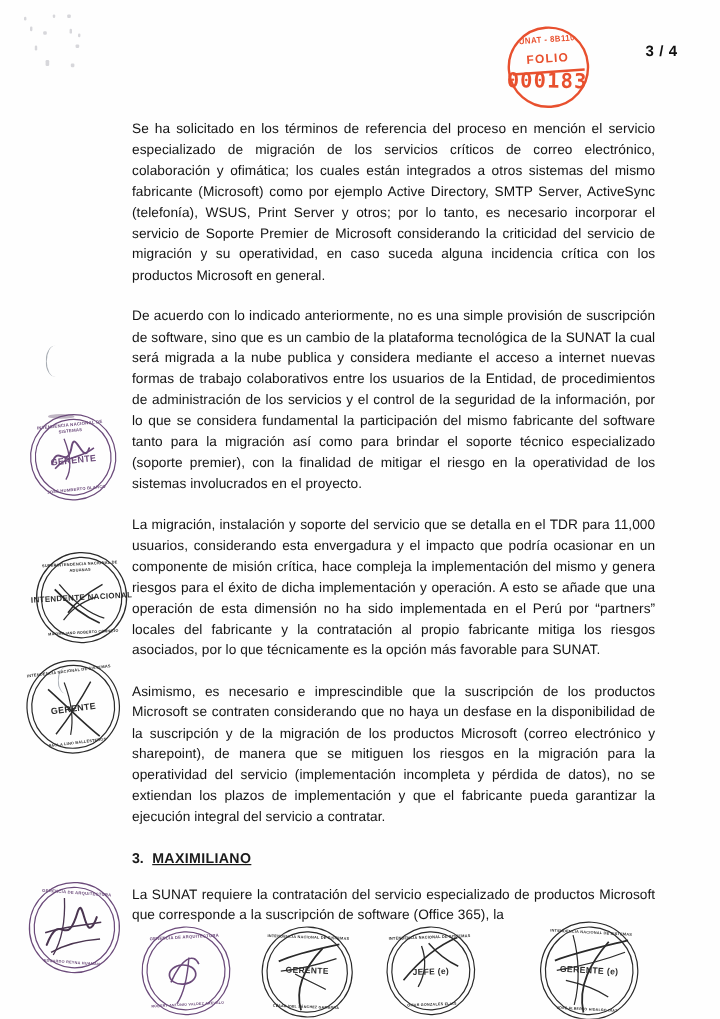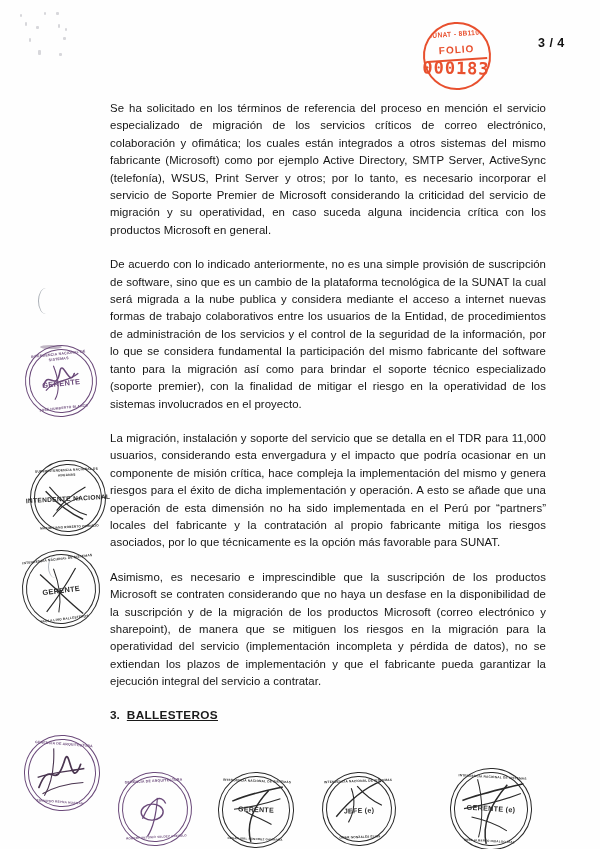--- a/index.html
+++ b/index.html
@@ -162,22 +162,23 @@
   <div class="pagenum">3 / 4</div>
 
   <div class="content">
     <p class="para">Se ha solicitado en los términos de referencia del proceso en mención el servicio especializado de migración de los servicios críticos de correo electrónico, colaboración y ofimática; los cuales están integrados a otros sistemas del mismo fabricante (Microsoft) como por ejemplo Active Directory, SMTP Server, ActiveSync (telefonía), WSUS, Print Server y otros; por lo tanto, es necesario incorporar el servicio de Soporte Premier de Microsoft considerando la criticidad del servicio de migración y su operatividad, en caso suceda alguna incidencia crítica con los productos Microsoft en general.</p>
     <p class="para">De acuerdo con lo indicado anteriormente, no es una simple provisión de suscripción de software, sino que es un cambio de la plataforma tecnológica de la SUNAT la cual será migrada a la nube publica y considera mediante el acceso a internet nuevas formas de trabajo colaborativos entre los usuarios de la Entidad, de procedimientos de administración de los servicios y el control de la seguridad de la información, por lo que se considera fundamental la participación del mismo fabricante del software tanto para la migración así como para brindar el soporte técnico especializado (soporte premier), con la finalidad de mitigar el riesgo en la operatividad de los sistemas involucrados en el proyecto.</p>
     <p class="para">La migración, instalación y soporte del servicio que se detalla en el TDR para 11,000 usuarios, considerando esta envergadura y el impacto que podría ocasionar en un componente de misión crítica, hace compleja la implementación del mismo y genera riesgos para el éxito de dicha implementación y operación. A esto se añade que una operación de esta dimensión no ha sido implementada en el Perú por “partners” locales del fabricante y la contratación al propio fabricante mitiga los riesgos asociados, por lo que técnicamente es la opción más favorable para SUNAT.</p>
     <p class="para">Asimismo, es necesario e imprescindible que la suscripción de los productos Microsoft se contraten considerando que no haya un desfase en la disponibilidad de la suscripción y de la migración de los productos Microsoft (correo electrónico y sharepoint), de manera que se mitiguen los riesgos en la migración para la operatividad del servicio (implementación incompleta y pérdida de datos), no se extiendan los plazos de implementación y que el fabricante pueda garantizar la ejecución integral del servicio a contratar.</p>
 
     <div class="section-head">
       <span class="num">3.</span>
-      <span class="title">BALLESTEROS</span>
-    </div>
+      <span class="title">MAXIMILIANO</span>
+    </div>
+    <p class="para">La SUNAT requiere la contratación del servicio especializado de productos Microsoft que corresponde a la suscripción de software (Office 365), la</p>
   </div>
 
   <div class="arc-artifact"></div>
   <div class="arc-artifact2"></div>
   <div class="smudge"></div>
 
   <div class="stamp ink-purple" style="left:25px;top:345px;width:72px;height:72px;transform:rotate(-6deg);">
     <div class="ring"></div>
     <div class="ring2"></div>
     <div class="arc-top" style="font-size:3.6px;">INTENDENCIA NACIONAL DE SISTEMAS</div>

